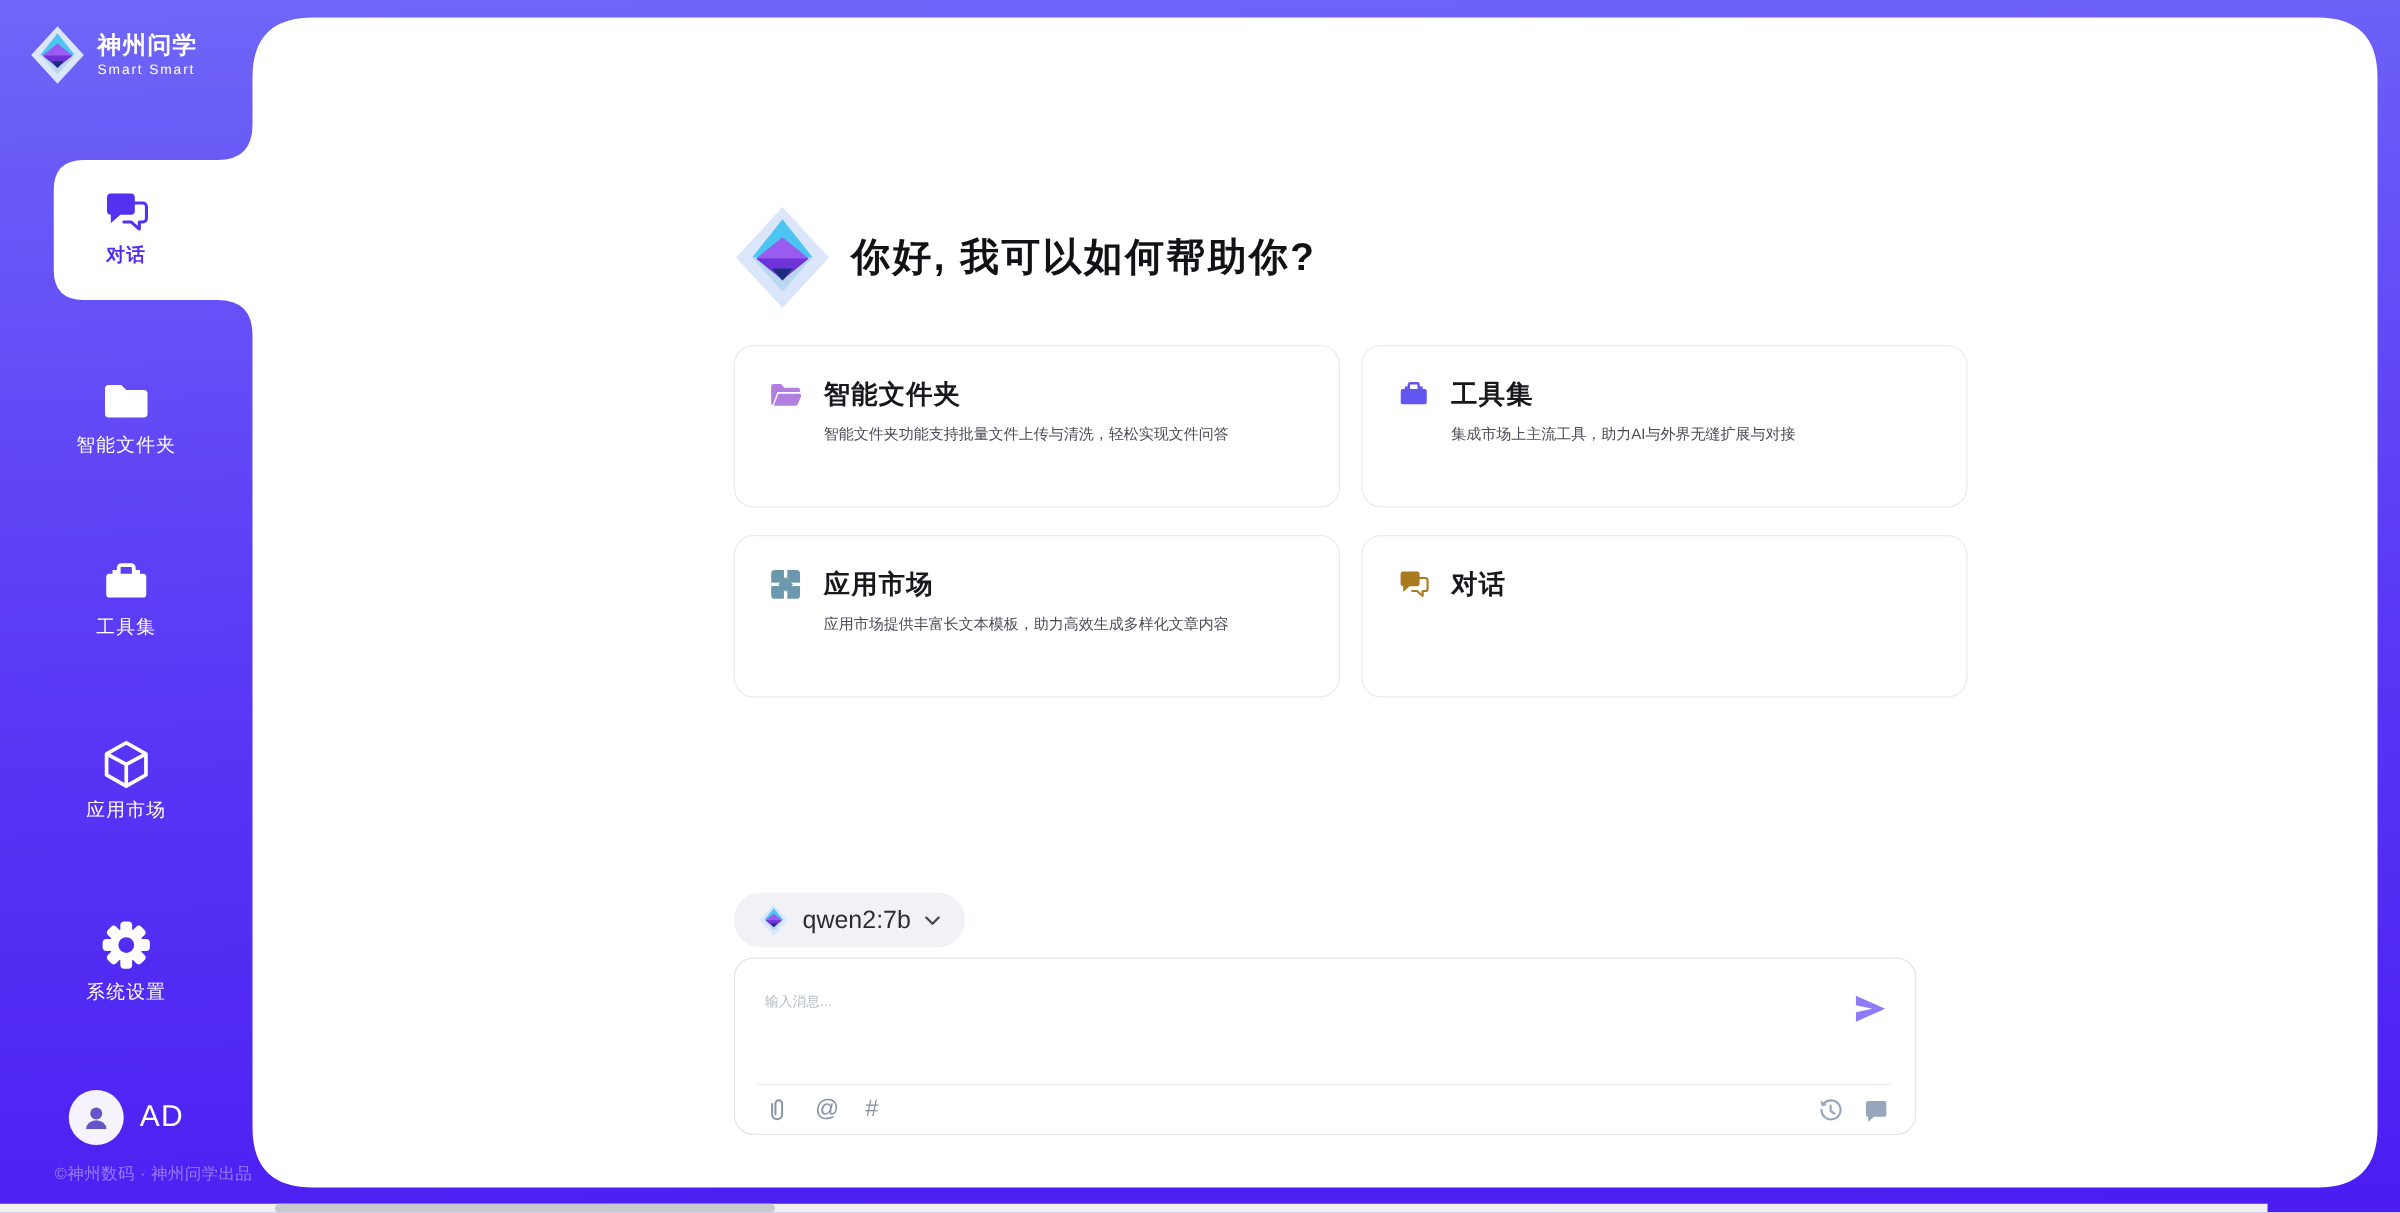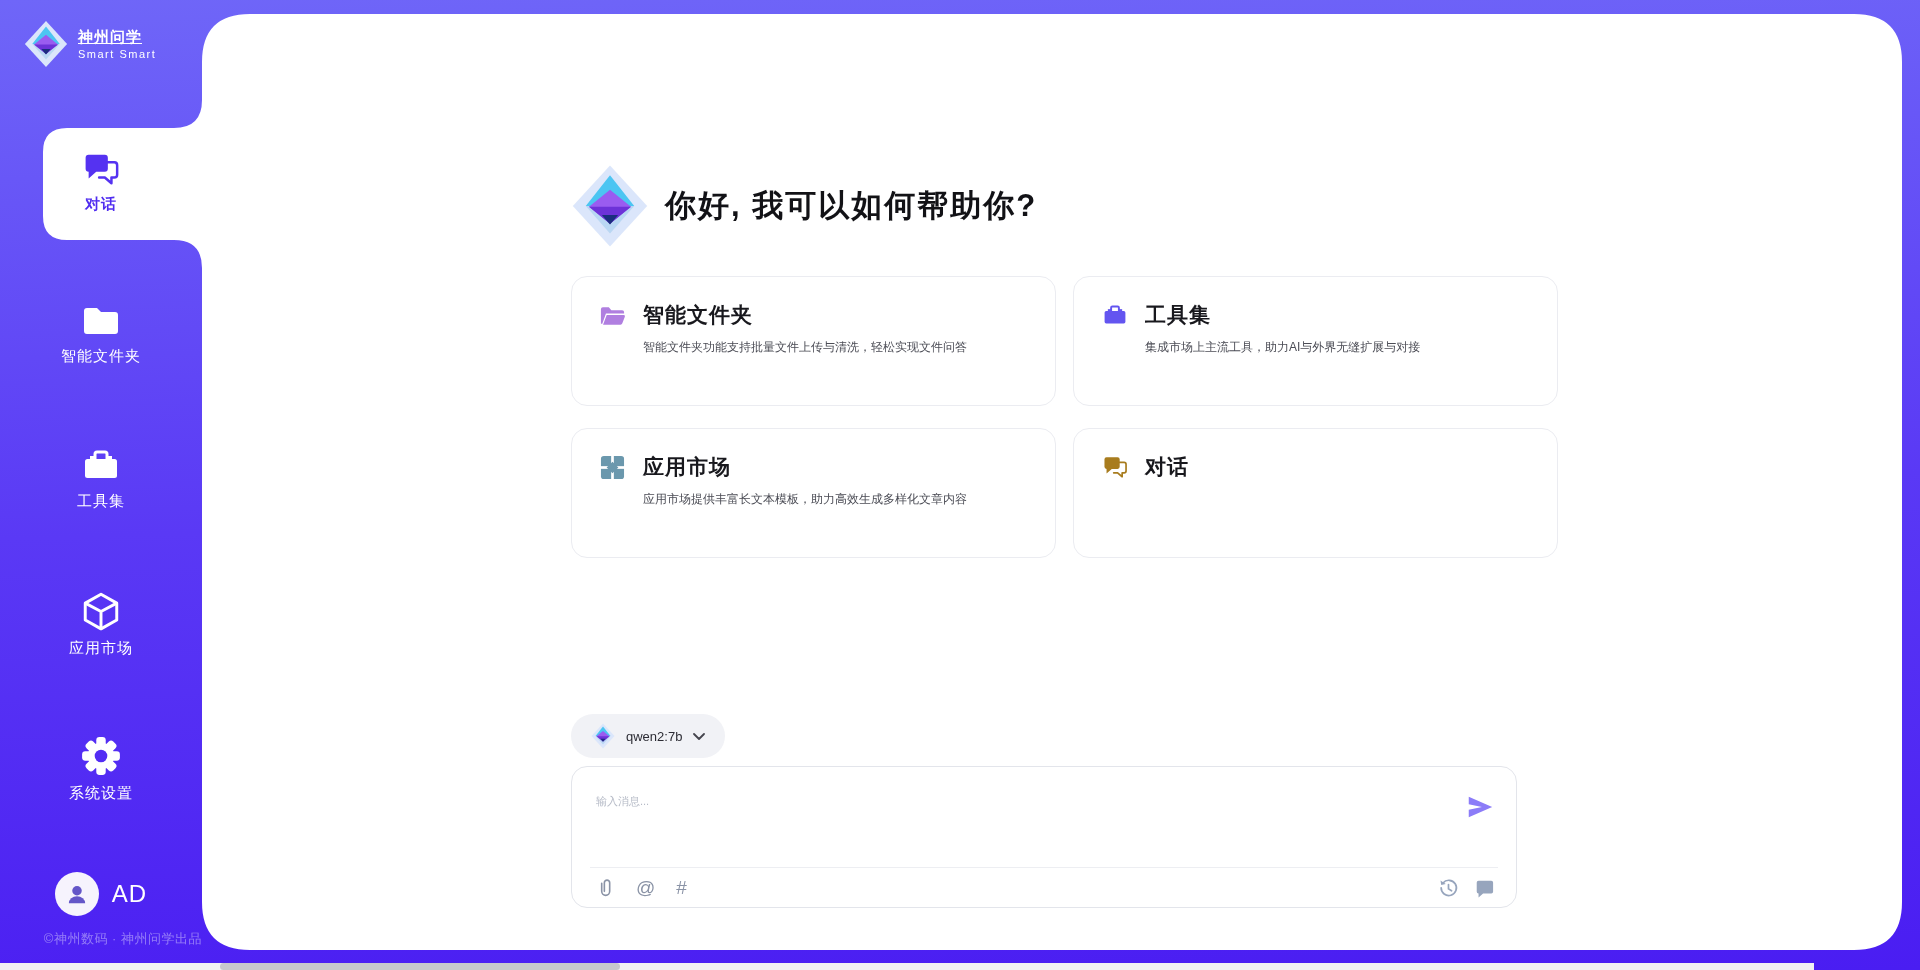--- a/index.html
+++ b/index.html
@@ -10,21 +10,21 @@
           background:linear-gradient(178deg,#6f66f8 0%,#5a39f5 52%,#4a1df2 100%);
           overflow:hidden; }
 
   svg.panel-shape { position:absolute; inset:0; width:1920px; height:970px; display:block; }
 
   
   .sidebar { position:absolute; left:0; top:0; width:202px; height:970px; z-index:3; }
 
   .brand { position:absolute; left:24px; top:20px; display:flex; align-items:center; gap:10px; }
   .brand-gem { width:44px; height:48px; }
-  .brand-title { color:#fff; font-size:15px; font-weight:700; letter-spacing:1px; line-height:1.2;text-decoration:underline; }
+  .brand-title { color:#fff; font-size:19px; font-weight:700; letter-spacing:1px; line-height:1.2; }
   .brand-sub { color:#fff; font-size:11px; letter-spacing:1.5px; margin-top:2px; }
 
   .nav-item { position:absolute; left:0; width:202px; display:flex; flex-direction:column;
               align-items:center; cursor:pointer; }
   .nav-item .nav-icon { display:flex; align-items:center; justify-content:center; color:#fff; }
   .nav-item .nav-label { margin-top:7px; font-size:15px; color:#fff; letter-spacing:1px; }
   .nav-item.pos-1 { top:128px; height:112px; padding-top:22px; }
   .nav-item.pos-2 { top:290px; padding-top:10px; }
   .nav-item.pos-3 { top:435px; padding-top:10px; }
   .nav-item.pos-4 { top:580px; padding-top:10px; }
@@ -35,40 +35,40 @@
   .user-chip { position:absolute; top:872px; left:0; width:202px; display:flex;
                align-items:center; justify-content:center; gap:13px; cursor:pointer; }
   .avatar { width:44px; height:44px; border-radius:50%; background:#f6f3fd;
             display:flex; align-items:center; justify-content:center; }
   .user-name { color:#fff; font-size:24px; font-weight:500; letter-spacing:1px; }
 
   .copyright { position:absolute; top:930px; left:0; width:202px; text-align:right;
                color:rgba(255,255,255,.4); font-size:13px; letter-spacing:.5px; }
 
   
-  .main { position:absolute; inset:0; z-index:2; }
+  .main { position:absolute; inset:0; z-index:2;margin-left:16px; }
 
   .greeting { position:absolute; left:571px; top:164px; display:flex; align-items:center; gap:16px; }
   .greeting-gem { width:78px; height:84px; }
   .greeting-text { font-size:31px; font-weight:700; color:#121216; letter-spacing:2px; }
 
   .cards { position:absolute; left:571px; top:276px; width:946px;
            display:grid; grid-template-columns:1fr 1fr; column-gap:17px; row-gap:22px; }
   .card { height:130px; background:#fff; border:1px solid #ebecf1; border-radius:16px;
           padding:24px 26px 0 27px; cursor:pointer; }
   .card-head { display:flex; align-items:center; gap:17px; }
   .card-icon { width:27px; height:27px; display:flex; align-items:center; justify-content:center; }
   .card-title { font-size:21px; font-weight:700; color:#18181d; letter-spacing:1px; }
   .card-desc { margin-top:9px; margin-left:44px; width:386px; font-size:12px; color:#4b4c55; line-height:1.55; }
 
   .model-pill { position:absolute; left:571px; top:714px; height:44px;
                 display:inline-flex; align-items:center; gap:11px; padding:0 20px;
                 background:#f1f2f6; border-radius:22px; cursor:pointer; }
   .pill-gem { width:24px; height:26px; }
-  .pill-label { font-size:13px; color:#2c2c34; }
+  .pill-label { font-size:20px; color:#2c2c34; }
 
   .composer { position:absolute; left:571px; top:766px; width:946px; height:142px;
               background:#fff; border:1px solid #e3e5eb; border-radius:16px; }
   .composer textarea { position:absolute; left:24px; top:27px; width:830px; height:72px;
                        border:none; outline:none; resize:none; font-size:11px; color:#000000;
                        font-family:"Liberation Sans","DejaVu Sans",sans-serif; background:transparent; }
   .composer textarea::placeholder { color:#b6bbc7; }
   .send-btn { position:absolute; right:20px; top:24px; width:32px; height:32px; border:none;
               background:transparent; color:#8c7cf8; cursor:pointer; display:flex;
               align-items:center; justify-content:center; }

